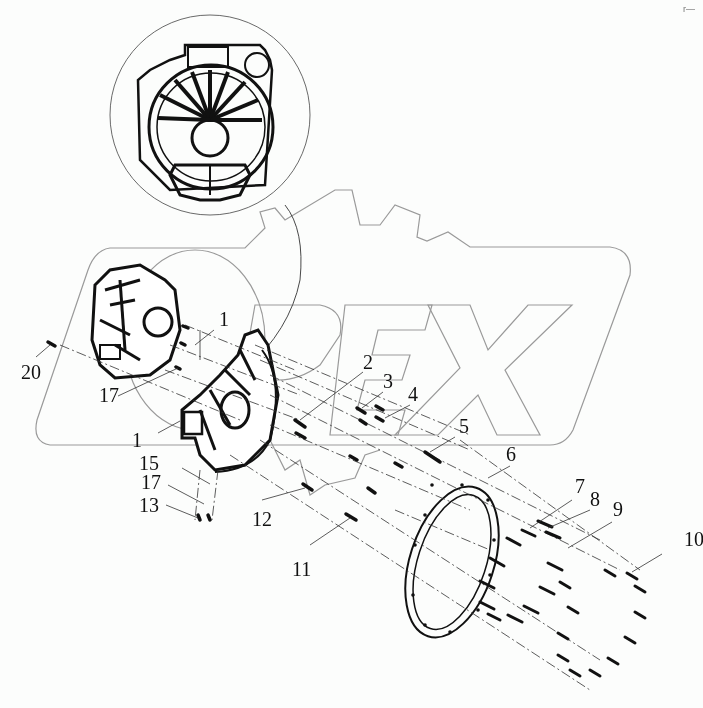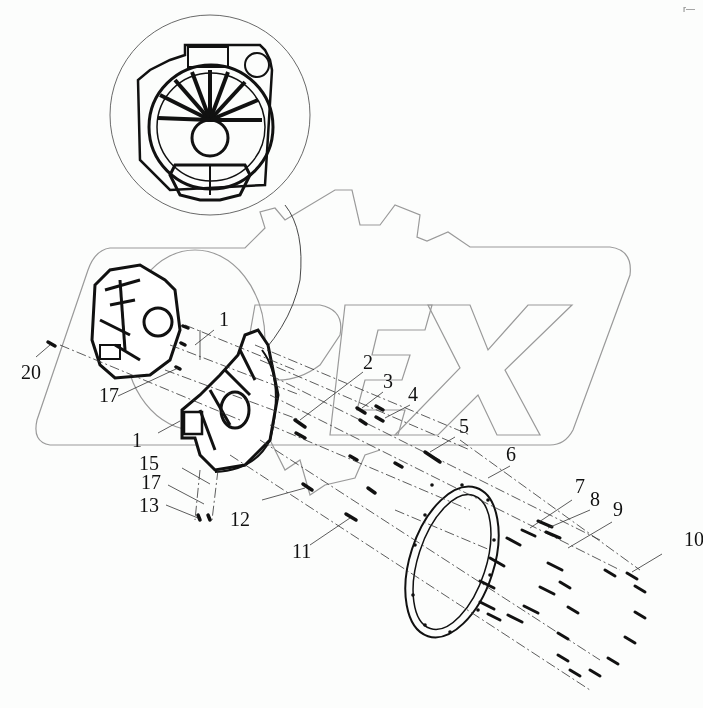--- a/index.html
+++ b/index.html
@@ -186,21 +186,21 @@
   <span class="label" style="left:219px;top:309px">1</span>
   <span class="label" style="left:363px;top:352px">2</span>
   <span class="label" style="left:383px;top:371px">3</span>
   <span class="label" style="left:408px;top:384px">4</span>
   <span class="label" style="left:459px;top:416px">5</span>
   <span class="label" style="left:506px;top:444px">6</span>
   <span class="label" style="left:575px;top:476px">7</span>
   <span class="label" style="left:590px;top:489px">8</span>
   <span class="label" style="left:613px;top:499px">9</span>
   <span class="label" style="left:684px;top:529px">10</span>
-  <span class="label" style="left:292px;top:541px">11</span>
-  <span class="label" style="left:230px;top:509px">12</span>
+  <span class="label" style="left:292px;top:559px">11</span>
+  <span class="label" style="left:252px;top:509px">12</span>
   <span class="label" style="left:139px;top:495px">13</span>
   <span class="label" style="left:141px;top:472px">17</span>
   <span class="label" style="left:139px;top:453px">15</span>
   <span class="label" style="left:132px;top:430px">1</span>
   <span class="label" style="left:99px;top:385px">17</span>
   <span class="label" style="left:21px;top:362px">20</span>
 </div>
 
 </body></html>

